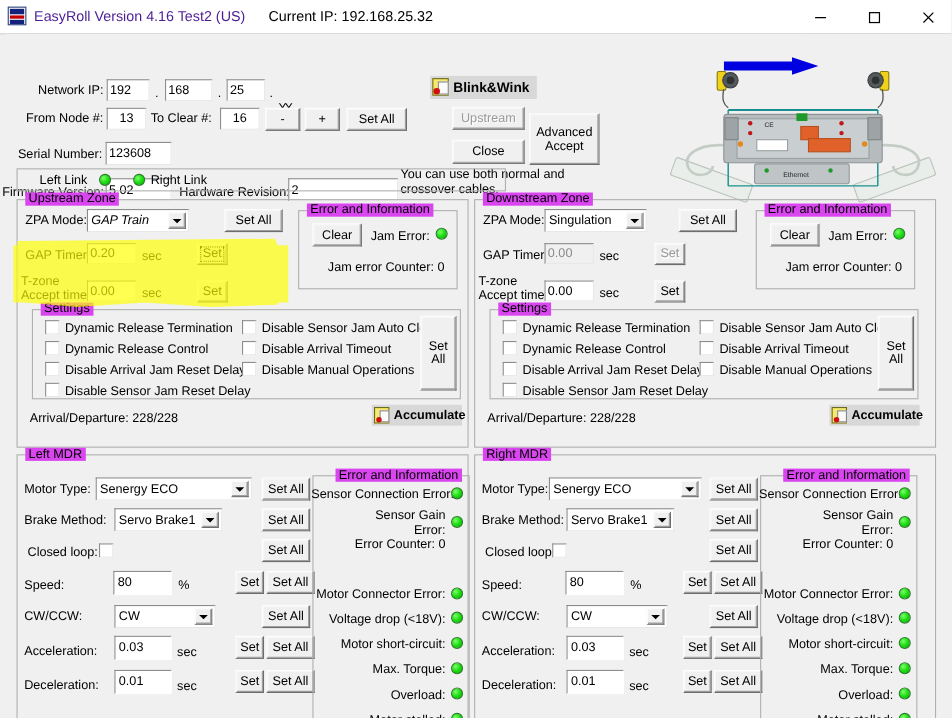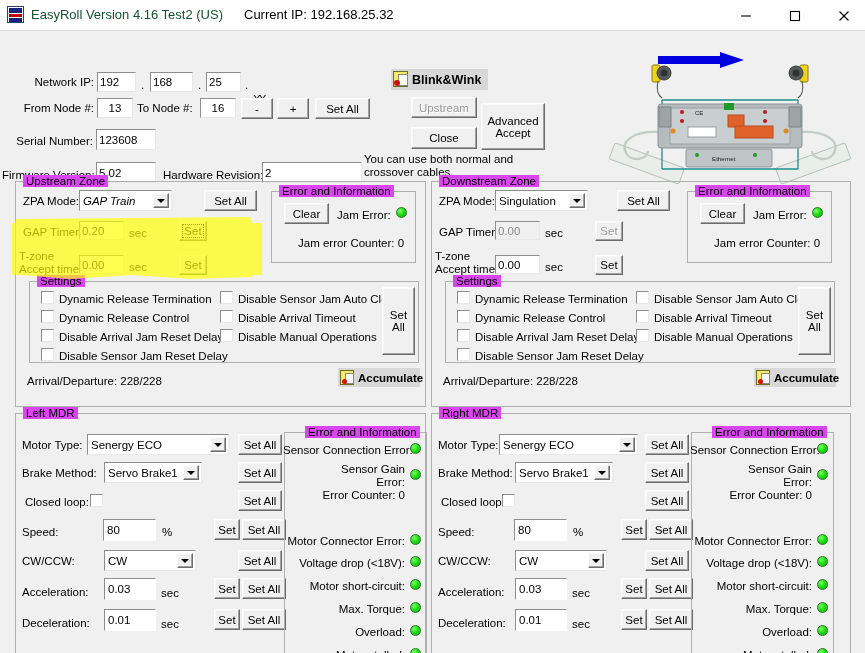--- a/index.html
+++ b/index.html
@@ -21,21 +21,21 @@
   }
   #app-icon {
     position:absolute; left:7px; top:6px; width:17px; height:17px;
     background:#ffffff; border:1px solid #2a3f7a;
     overflow:hidden;
   }
   #app-icon .bar1{position:absolute;left:1px;top:1px;width:13px;height:5px;background:#13227a;}
   #app-icon .bar2{position:absolute;left:1px;top:7px;width:13px;height:3px;background:#c00000;}
   #app-icon .bar3{position:absolute;left:1px;top:11px;width:13px;height:4px;background:#13227a;}
   #win-title {
-    position:absolute; left:31px; top:7px; font-size:13px; color:#14532d;
+    position:absolute; left:31px; top:7px; font-size:13px; color:#4c1d95;
     white-space:nowrap;
   }
   #current-ip {
     position:absolute; left:244px; top:7px; font-size:13px; color:#000;
     white-space:nowrap;
   }
   .winbtn {
     position:absolute; top:0; width:46px; height:31px;
     display:flex; align-items:center; justify-content:center;
     font-size:15px; color:#000; background:transparent;
@@ -197,21 +197,21 @@
   <input class="tbox" style="left: 97px; top: 41px; width: 39px; height: 20px;" value="192">
   <div class="lbl" style="left:141px; top:48px;">.</div>
   <input class="tbox" style="left: 150px; top: 41px; width: 43px; height: 20px;" value="168">
   <div class="lbl" style="left:198px; top:48px;">.</div>
   <input class="tbox" style="left: 206px; top: 41px; width: 35px; height: 20px;" value="25">
   <div class="lbl" style="left:245px; top:48px;">.</div>
   <div class="lbl" style="left:253px; top:62px; letter-spacing:-2px;">XX</div>
 
   <div class="lbl r" style="left:10px; top:71px; width:84px;">From Node #:</div>
   <input class="tbox" style="left: 97px; top: 67px; width: 36px; height: 20px; text-align: center;" value="13">
-  <div class="lbl" style="left:137px; top:71px;">To Node #:</div>
+  <div class="lbl" style="left:137px; top:71px;">To Clear #:</div>
   <input class="tbox" style="left: 200px; top: 67px; width: 36px; height: 20px; text-align: center;" value="16">
   <div class="btn" style="left:241px; top:67px; width:32px; height:21px;">-</div>
   <div class="btn" style="left:277px; top:67px; width:32px; height:21px;">+</div>
   <div class="btn" style="left:315px; top:67px; width:55px; height:21px;">Set All</div>
 
   <div class="lbl r" style="left:10px; top:104px; width:83px;">Serial Number:</div>
   <input class="tbox" style="left: 96px; top: 98px; width: 60px; height: 21px;" value="123608">
 
   <div class="lbl r" style="left:2px; top:138px; width:91px;">Firmware Version:</div>
   <input class="tbox" style="left: 96px; top: 131px; width: 60px; height: 21px;" value="5.02">
@@ -277,20 +277,26 @@
       <circle cx="196" cy="14" r="7" fill="#555a5c" stroke="#3a3d3f"></circle>
       <circle cx="196" cy="14" r="3.5" fill="#2e3233"></circle>
       <path d="M202 22 C 204 32, 202 36, 198 39" fill="none" stroke="#555" stroke-width="1.2"></path>
     </g>
   </svg>
 
   <svg id="bluearrow" viewBox="0 0 86 18">
     <polygon points="0,5 62,5 62,1 86,9 62,17 62,13 0,13" fill="#0000e0"></polygon>
   </svg>
 
+  <div class="group" style="left:15px; top:122px; width:445px; height:21px; border:1px solid #b0b0b0;">
+    <div class="lbl" style="left:20px; top:4px;">Left Link</div>
+    <div class="led" style="left:74px; top:4px;"></div>
+    <div class="led" style="left:105px; top:4px;"></div>
+    <div class="lbl" style="left:121px; top:4px;">Right Link</div>
+  </div>
 
   <div class="group" style="left:15px; top:150px; width:411px; height:226px;">
     <div class="gtitle">Upstream Zone</div>
 
     <div class="lbl" style="left:7px; top:13px;">ZPA Mode:</div>
     <div class="combo" style="left:63px; top:8px; width:93px; height:21px;font-style:italic;">
       <span class="cv">GAP Train</span>
       <span class="arrow">
           <i></i>
         </span>

